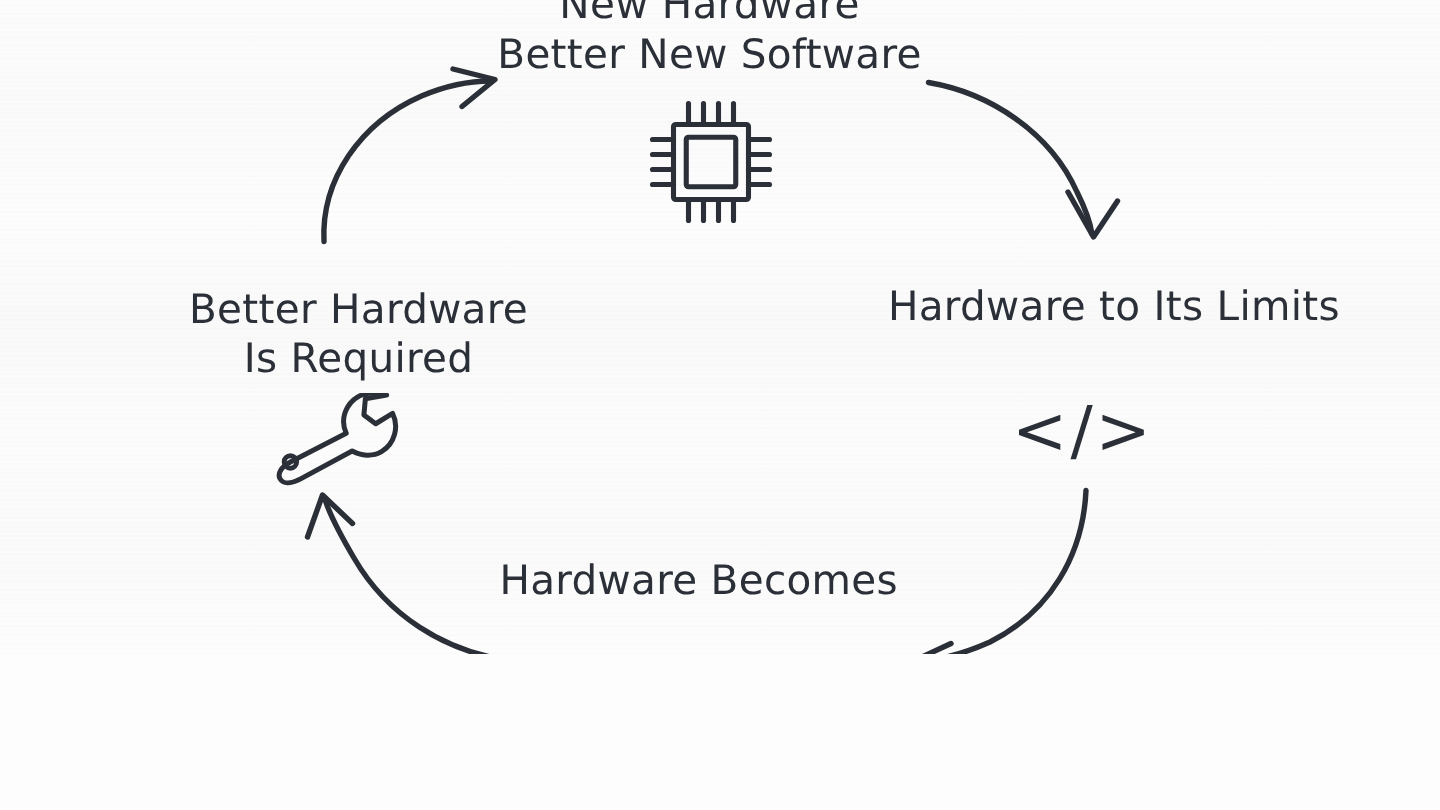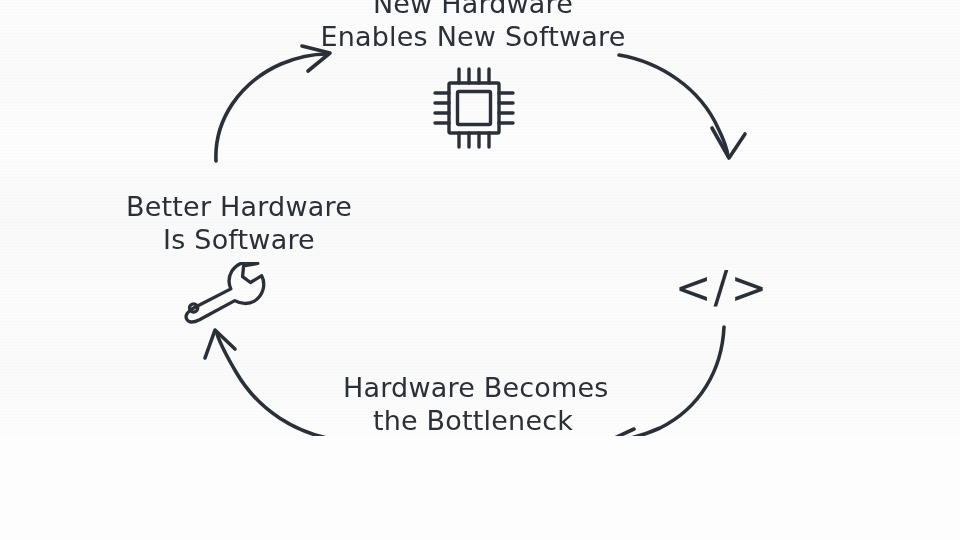--- a/index.html
+++ b/index.html
@@ -97,21 +97,21 @@
     </g>
 
     <g>
       <path d="M 338 440 C 296 434 258 410 236 372 C 226 355 220 343 217 334" fill="none" stroke="#2b3038" stroke-width="3.6" stroke-linecap="round" stroke-linejoin="round"></path>
       <path d="M 205 358 L 215 330 L 235 349" fill="none" stroke="#2b3038" stroke-width="3.6" stroke-linecap="round" stroke-linejoin="round"></path>
     </g>
   </svg>
 
   <div class="node-label" style="left: 243px; top: -13px; width: 460px;">
     <span class="l">New Hardware</span>
-    <span class="l">Enables New Software</span>
+    <span class="l">Better New Software</span>
   </div>
 
   <div class="icon-wrap" style="left: 429px; top: 63px;">
     <svg width="90" height="90" viewBox="0 0 90 90" xmlns="http://www.w3.org/2000/svg">
       <g stroke="#2b3038" stroke-width="3.4" fill="none" stroke-linecap="round">
         <rect x="20" y="20" width="50" height="50" rx="1.5"></rect>
         <rect x="28.5" y="28.5" width="33" height="33" rx="1.5"></rect>
 
         <line x1="30" y1="6" x2="30" y2="20"></line>
         <line x1="40" y1="6" x2="40" y2="20"></line>
@@ -130,27 +130,27 @@
 
         <line x1="70" y1="30" x2="84" y2="30"></line>
         <line x1="70" y1="40" x2="84" y2="40"></line>
         <line x1="70" y1="50" x2="84" y2="50"></line>
         <line x1="70" y1="60" x2="84" y2="60"></line>
       </g>
     </svg>
   </div>
 
   <div class="node-label" style="left: 592px; top: 188px; width: 260px;">
+    <span class="l">Hardware to Its Limits</span>
   </div>
 
   <div class="code-icon" style="left: 592px; top: 262px; width: 260px; text-align: center;">&lt;/&gt;</div>
 
-  <div class="node-label" style="left: 343px; top: 371px; width: 260px;">
+  <div class="node-label" style="left: 333px; top: 371px; width: 260px;">
     <span class="l">Hardware Becomes</span>
-    <span class="l">the Bottleneck</span>
   </div>
 
   <div class="icon-wrap" style="left: 412px; top: 452px;">
     <svg width="122" height="80" viewBox="0 0 122 80" xmlns="http://www.w3.org/2000/svg">
       <g stroke="#2b3038" stroke-width="3.4" fill="none" stroke-linecap="round" stroke-linejoin="round">
 
         <path d="M 8 63 A 53 53 0 0 1 114 63"></path>
 
         <line x1="8" y1="63" x2="38" y2="63"></line>
         <line x1="84" y1="63" x2="114" y2="63"></line>
@@ -164,21 +164,21 @@
 
         <path d="M 55 58 L 90 26"></path>
 
         <circle cx="61" cy="63" r="10.5"></circle>
       </g>
     </svg>
   </div>
 
   <div class="node-label" style="left: 109px; top: 190px; width: 260px;">
     <span class="l">Better Hardware</span>
-    <span class="l">Is Software</span>
+    <span class="l">Is Required</span>
   </div>
 
   <div class="icon-wrap" style="left: 174px; top: 262px;">
     <svg width="100" height="62" viewBox="0 0 100 62" xmlns="http://www.w3.org/2000/svg">
       <g stroke="#2b3038" stroke-width="3.4" fill="none" stroke-linejoin="round" stroke-linecap="round">
         <path d="M 85.5 5.5
                  C 76 1.5 64.5 4.5 59 13.5
                  C 55.5 19.5 55.5 26 58 31.5
                  L 20 51
                  C 13.5 54.5 11 59 13 62.5

